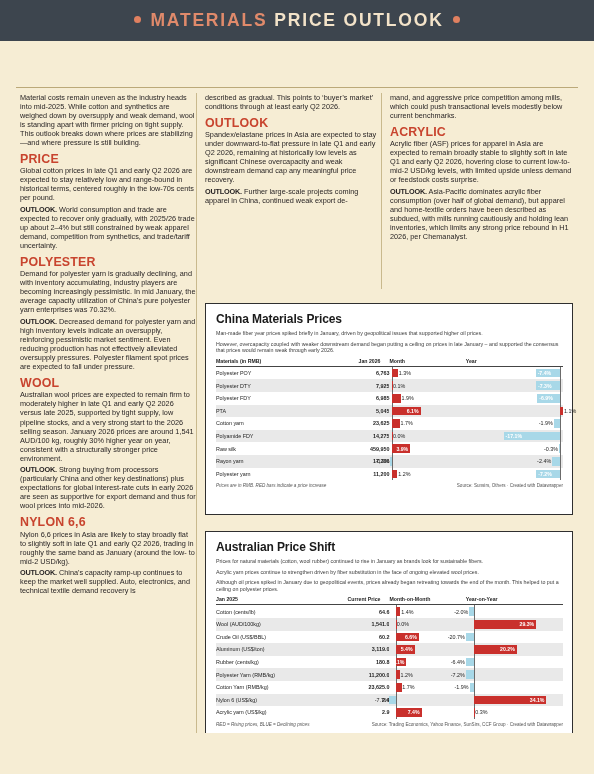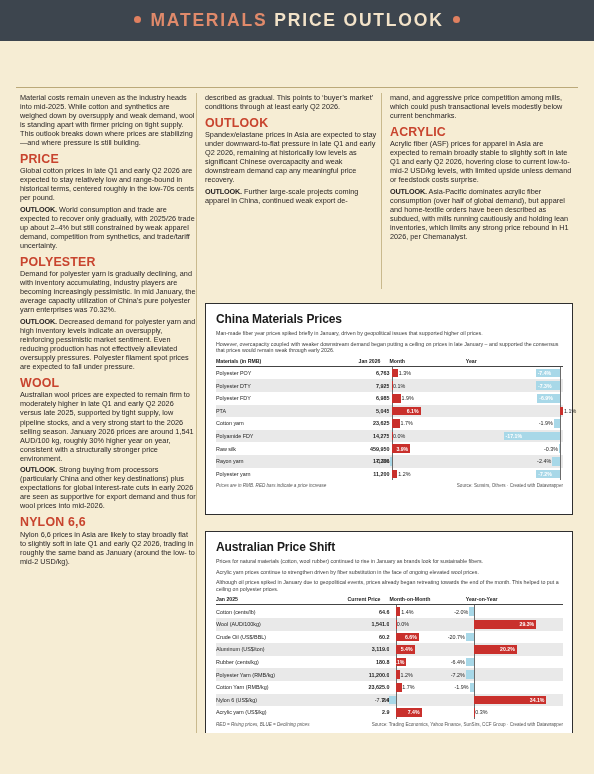--- a/index.html
+++ b/index.html
@@ -151,20 +151,21 @@
     <h2 class="sect">POLYESTER</h2>
     <p class="body">Demand for polyester yarn is gradually declining, and with inventory accumulating, industry players are becoming increasingly pessimistic. In mid January, the average capacity utilization of China's pure polyester yarn enterprises was 70.32%.</p>
     <p class="body"><span class="ol">OUTLOOK.</span> <span>Decreased demand for polyester yarn and high inventory levels indicate an oversupply, reinforcing pessimistic market sentiment. Even reducing production has not effectively alleviated oversupply pressures. Polyester filament spot prices are expected to fall under pressure.</span></p>
 
     <h2 class="sect">WOOL</h2>
     <p class="body">Australian wool prices are expected to remain firm to moderately higher in late Q1 and early Q2 2026 versus late 2025, supported by tight supply, low pipeline stocks, and a very strong start to the 2026 selling season.  January 2026 prices are around 1,541 AUD/100 kg, roughly 30% higher year on year, consistent with a structurally stronger price environment.</p>
     <p class="body"><span class="ol">OUTLOOK.</span> <span>Strong buying from processors (particularly China and other key destinations) plus expectations for global interest-rate cuts in early 2026 are seen as supportive for export demand and thus for wool prices into mid-2026.</span></p>
 
     <h2 class="sect">NYLON 6,6</h2>
     <p class="body">Nylon 6,6 prices in Asia are likely to stay broadly flat to slightly soft in late Q1 and early Q2 2026, trading in roughly the same band as January (around the low- to mid-2 USD/kg).</p>
+    <p class="body"><span class="ol">OUTLOOK.</span> <span>China's capacity ramp-up continues to keep the market well supplied. Auto, electronics, and technical textile demand recovery is</span></p>
   </div>
 
   <div class="vline" style="left:196px; height:672px;"></div>
 
   <div class="col" id="col2">
     <p class="body">described as gradual.  This points to ‘buyer’s market’ conditions through at least early Q2 2026.</p>
 
     <h2 class="sect">OUTLOOK</h2>
     <p class="body">Spandex/elastane prices in Asia are expected to stay under downward-to-flat pressure in late Q1 and early Q2 2026, remaining at historically low levels as significant Chinese overcapacity and weak downstream demand cap any meaningful price recovery.</p>
     <p class="body"><span class="ol">OUTLOOK.</span> <span>Further large-scale projects coming apparel in China, continued weak export de-</span></p>

